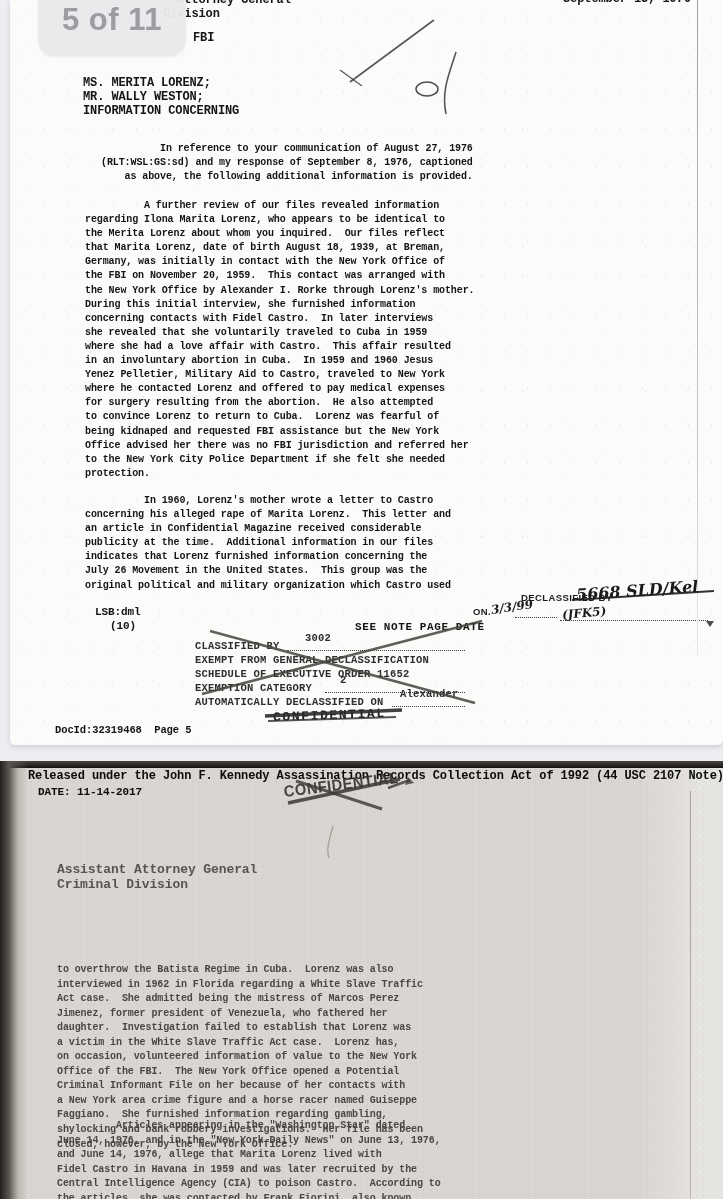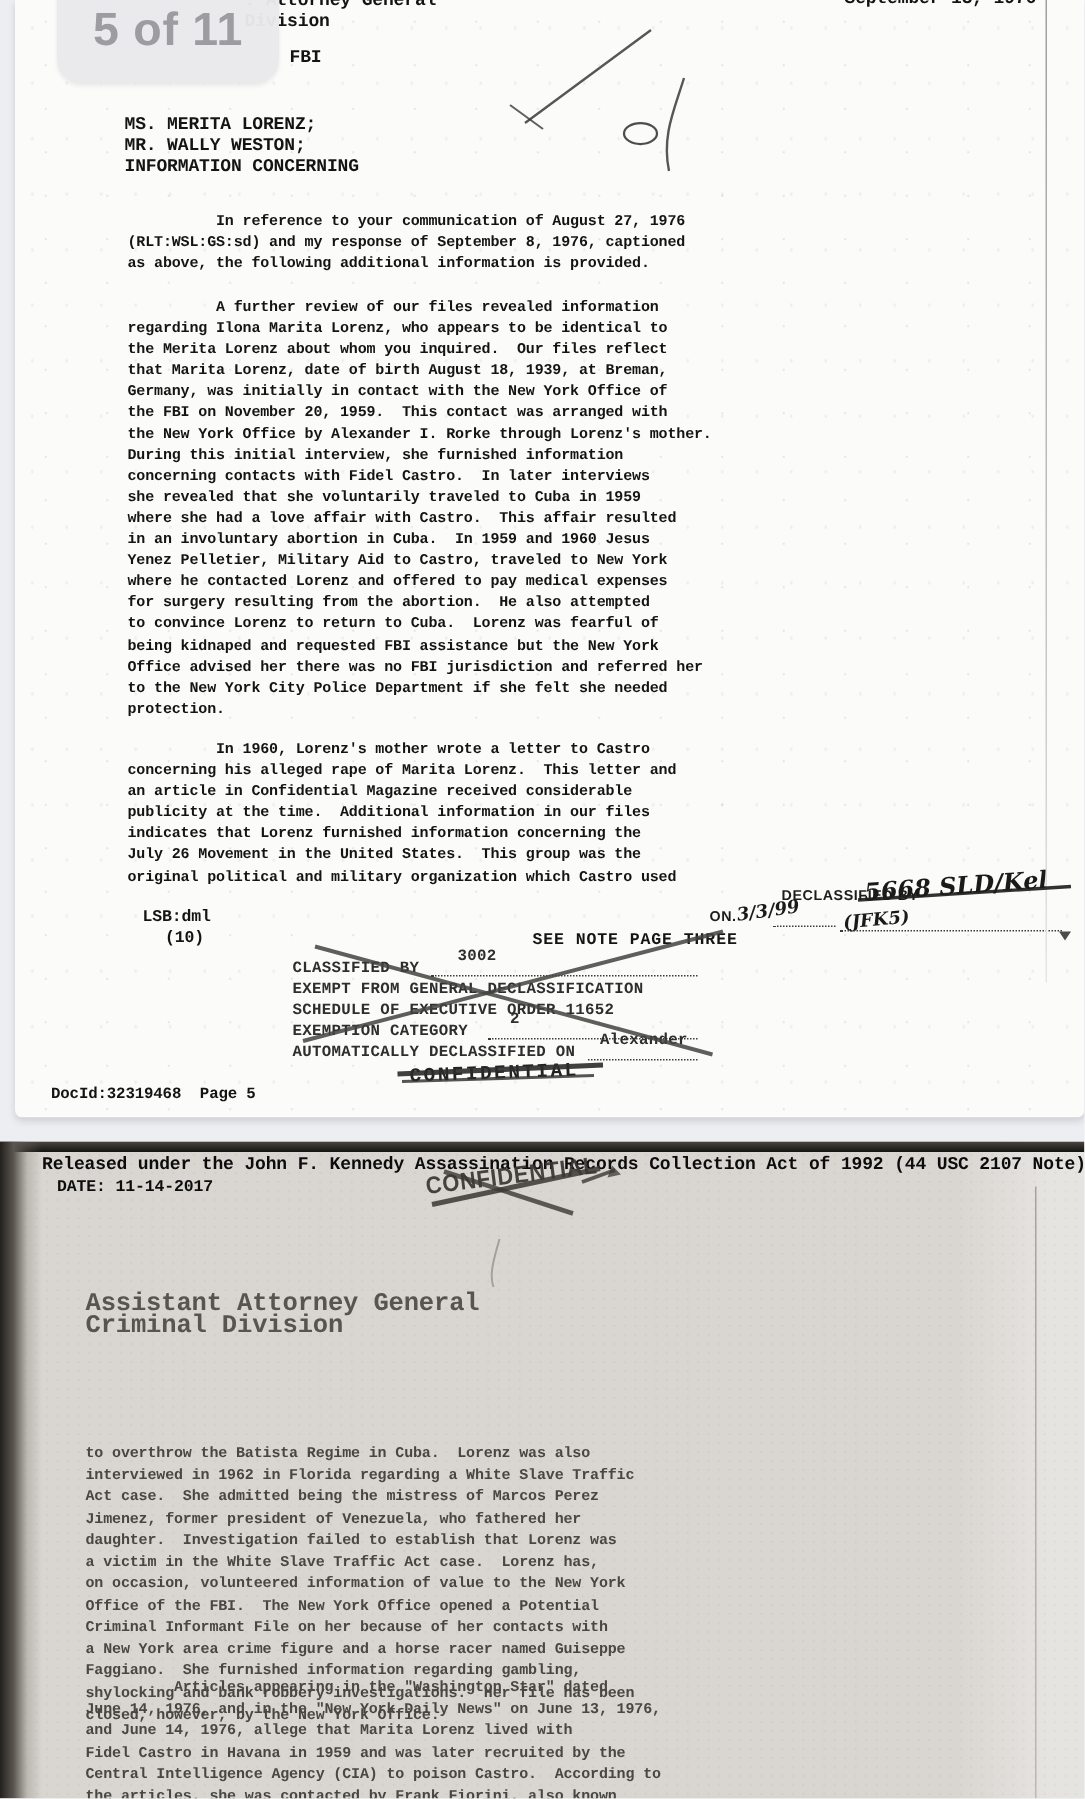--- a/index.html
+++ b/index.html
@@ -60,21 +60,21 @@
   <div class="abs tw head-text" style="left:153px;top:-7px;">. Attorney General
 Division</div>
   <div class="abs tw head-text" style="left:553px;top:-8px;">September 13, 1976</div>
   <div class="abs tw head-text" style="left:183px;top:31px;">FBI</div>
 
   <div class="abs tw head-text" style="left:73px;top:76px;">MS. MERITA LORENZ;
 MR. WALLY WESTON;
 INFORMATION CONCERNING</div>
 
 
-  <div class="abs tw body-text" style="left:75px;top:142px;">          In reference to your communication of August 27, 1976
+  <div class="abs tw body-text" style="left:91px;top:142px;text-align:right;">          In reference to your communication of August 27, 1976
 (RLT:WSL:GS:sd) and my response of September 8, 1976, captioned
 as above, the following additional information is provided.</div>
   <div class="abs tw body-text" style="left:75px;top:199px;">          A further review of our files revealed information
 regarding Ilona Marita Lorenz, who appears to be identical to
 the Merita Lorenz about whom you inquired.  Our files reflect
 that Marita Lorenz, date of birth August 18, 1939, at Breman,
 Germany, was initially in contact with the New York Office of
 the FBI on November 20, 1959.  This contact was arranged with
 the New York Office by Alexander I. Rorke through Lorenz's mother.
 During this initial interview, she furnished information
@@ -103,38 +103,38 @@
     <span class="abs hand" style="left:566px;top:581px;font-size:16px;transform:rotate(-4deg);">5668 SLD/Kel</span>
     <span class="abs stamp" style="left:463px;top:606px;font-size:9.5px;letter-spacing:0.4px;">ON.</span>
     <span class="abs hand" style="left:481px;top:600px;font-size:12px;transform:rotate(-8deg);">3/3/99</span>
     <span class="abs hand" style="left:552px;top:606px;font-size:12px;transform:rotate(-5deg);">(JFK5)</span>
     <div class="abs dotted" style="left:505px;top:617px;width:42px;"></div>
     <div class="abs dotted" style="left:550px;top:620px;width:148px;"></div>
   </div>
 
   <div class="abs tw" style="left:85px;top:606px;font-size:11px;">LSB:dml</div>
   <div class="abs tw" style="left:100px;top:620px;font-size:11px;">(10)</div>
-  <div class="abs tw" style="left:345px;top:621px;font-size:11px;letter-spacing:0.6px;">SEE NOTE PAGE THREE</div>
+  <div class="abs tw" style="left:345px;top:621px;font-size:11px;letter-spacing:0.6px;">SEE NOTE PAGE DATE</div>
 
   <div>
     <div class="clsrow tw" style="left:185px;top:640px;">CLASSIFIED BY</div>
     <div class="clsrow tw" style="left:295px;top:632px;">3002</div>
     <div class="abs dotted" style="left:277px;top:650px;width:178px;"></div>
     <div class="clsrow tw" style="left:185px;top:654px;">EXEMPT FROM GENERAL DECLASSIFICATION</div>
     <div class="clsrow tw" style="left:185px;top:668px;">SCHEDULE OF EXECUTIVE ORDER 11652</div>
     <div class="clsrow tw" style="left:185px;top:682px;">EXEMPTION CATEGORY</div>
     <div class="clsrow tw" style="left:330px;top:674px;">2</div>
     <div class="abs dotted" style="left:315px;top:692px;width:140px;"></div>
     <div class="clsrow tw" style="left:185px;top:696px;">AUTOMATICALLY DECLASSIFIED ON</div>
     <div class="clsrow tw" style="left:390px;top:688px;">Alexander</div>
     <div class="abs dotted" style="left:382px;top:706px;width:73px;"></div>
     <div class="abs tw" style="left:263px;top:708px;font-size:13px;letter-spacing:1.6px;color:#232323;transform:rotate(-2deg);">CONFIDENTIAL</div>
   </div>
 
-  <div class="abs tw" style="left:7px;top:724px;font-size:10.5px;padding-left:17px;">DocId:32319468  Page 5</div>
+  <div class="abs tw" style="left:28px;top:724px;font-size:10.5px;padding-left:17px;">DocId:32319468  Page 5</div>
 
   <div class="abs" style="left:687px;top:0;width:1px;height:655px;background:linear-gradient(#9f9f9f,#c9c9c9 70%,#e6e6e6);"></div>
 
   <svg class="marks" width="713" height="745" viewBox="0 0 713 745">
 
     <line x1="340" y1="82" x2="424" y2="20" stroke="#3a3a3a" stroke-width="1.6" opacity="0.85"></line>
     <line x1="330" y1="70" x2="352" y2="86" stroke="#3a3a3a" stroke-width="1.4" opacity="0.8"></line>
     <path d="M 446,52 C 440,72 431,90 436,114" fill="none" stroke="#3a3a3a" stroke-width="1.6" opacity="0.85"></path>
     <ellipse cx="417" cy="89" rx="11" ry="7" fill="none" stroke="#3a3a3a" stroke-width="1.5" opacity="0.9"></ellipse>
 
@@ -153,21 +153,21 @@
 
   <div class="abs" style="left:0;top:0;width:723px;height:7px;background:linear-gradient(#4a4642,#15130f);"></div>
   <div class="abs" style="left:0;top:0;width:28px;height:438px;background:linear-gradient(to right,#23201d 0px,#5a554f 9px,rgba(120,113,105,0.3) 18px,rgba(120,113,105,0) 28px);"></div>
 
   <div class="abs tw" style="left:28px;top:8px;font-size:12px;color:#0c0c0c;">Released under the John F. Kennedy Assassination Records Collection Act of 1992 (44 USC 2107 Note).</div>
   <div class="abs tw" style="left:38px;top:25px;font-size:11px;color:#0c0c0c;text-align:center;">DATE: 11-14-2017</div>
 
   <div class="abs stamp" style="left:284px;top:22px;font-size:16px;letter-spacing:0.5px;color:#35332f;
               transform:rotate(-7deg) scaleX(0.92);transform-origin:left center;opacity:0.9;">CONFIDENTIAL</div>
 
-  <div class="abs tw" style="left:57px;top:101px;font-size:17px;line-height:15px;color:#57554f;">Assistant Attorney General
+  <div class="abs tw" style="left:57px;top:101px;font-size:13px;line-height:15px;color:#57554f;">Assistant Attorney General
 Criminal Division</div>
 
   <div class="abs tw" style="left:57px;top:158px;font-size:10px;line-height:14.55px;margin-top:44px;">to overthrow the Batista Regime in Cuba.  Lorenz was also
 interviewed in 1962 in Florida regarding a White Slave Traffic
 Act case.  She admitted being the mistress of Marcos Perez
 Jimenez, former president of Venezuela, who fathered her
 daughter.  Investigation failed to establish that Lorenz was
 a victim in the White Slave Traffic Act case.  Lorenz has,
 on occasion, volunteered information of value to the New York
 Office of the FBI.  The New York Office opened a Potential

